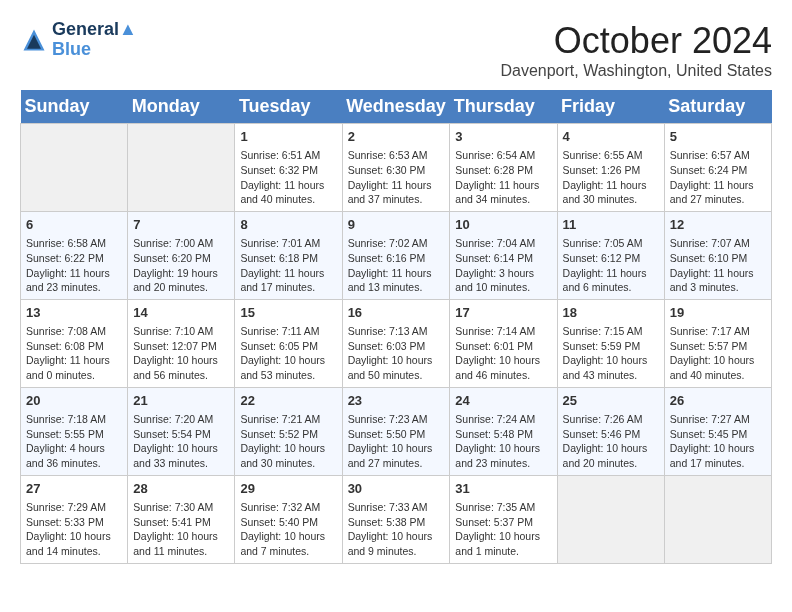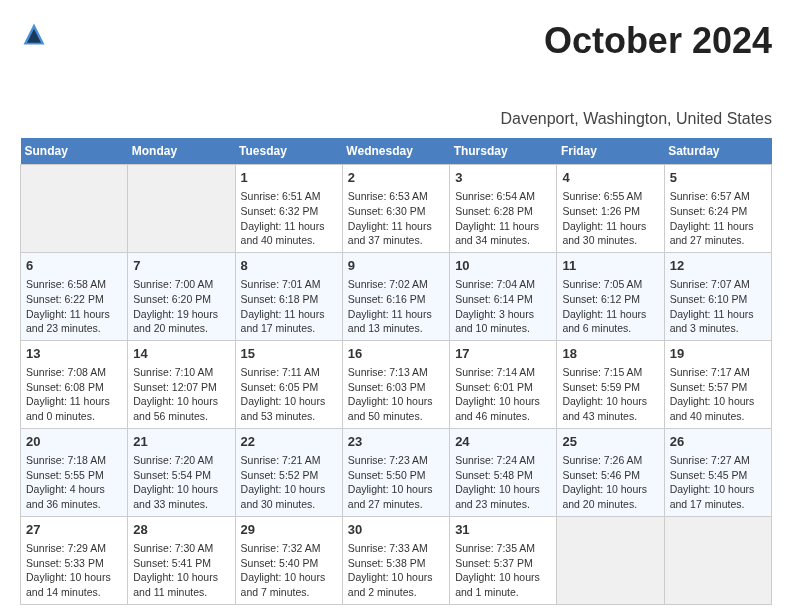--- a/index.html
+++ b/index.html
@@ -32,39 +32,38 @@
     .logo-icon {
       width: 28px;
       height: 28px;
       margin-right: 4px;
     }
     .title-block {
       text-align: right;
     }
     .month-title {
       font-size: 36px;
-      font-weight: bold;
+      font-weight: normal;
       color: #222;
     }
     .location {
       font-size: 16px;
       color: #444;
-      margin-top: 48px;
     }
     table {
       width: 100%;
       border-collapse: collapse;
       font-size: 11px;
     }
     th {
       background-color: #4a7fc1;
       color: #fff;
       padding: 6px 4px;
       text-align: left;
-      font-size: 12px;
+      font-size: 18px;
       font-weight: bold;
     }
     td {
       border: 1px solid #ccc;
       vertical-align: top;
       padding: 4px 5px;
       height: 80px;
       width: calc(100% / 7);
       color: #333;
       font-size: 10.5px;
@@ -86,20 +85,24 @@
   </style>
 </head>
 <body>
 
 <div class="header">
   <div class="logo">
     <svg class="logo-icon" viewBox="0 0 32 32" xmlns="http://www.w3.org/2000/svg">
       <polygon points="16,4 28,28 4,28" fill="#4a90d9"></polygon>
       <polygon points="16,10 24,26 8,26" fill="#1a3a5c"></polygon>
     </svg>
+    <div class="logo-text">
+      <div>General<span>▲</span></div>
+      <div style="color:#4a90d9;">Blue</div>
+    </div>
   </div>
   <div class="title-block">
     <div class="month-title">October 2024</div>
     <div class="location">Davenport, Washington, United States</div>
   </div>
 </div>
 
 <table>
   <thead>
     <tr id="header-row">
@@ -295,21 +298,21 @@
         <td>
           <span class="day-num">29</span>
           <div>Sunrise: 7:32 AM</div>
           <div>Sunset: 5:40 PM</div>
           <div>Daylight: 10 hours and 7 minutes.</div>
         </td>
         <td>
           <span class="day-num">30</span>
           <div>Sunrise: 7:33 AM</div>
           <div>Sunset: 5:38 PM</div>
-          <div>Daylight: 10 hours and 2 minutes.</div>
+          <div>Daylight: 10 hours and 9 minutes.</div>
         </td>
         <td>
           <span class="day-num">31</span>
           <div>Sunrise: 7:35 AM</div>
           <div>Sunset: 5:37 PM</div>
           <div>Daylight: 10 hours and 1 minute.</div>
         </td>
         <td class="empty"></td>
         <td class="empty"></td>
       </tr>

